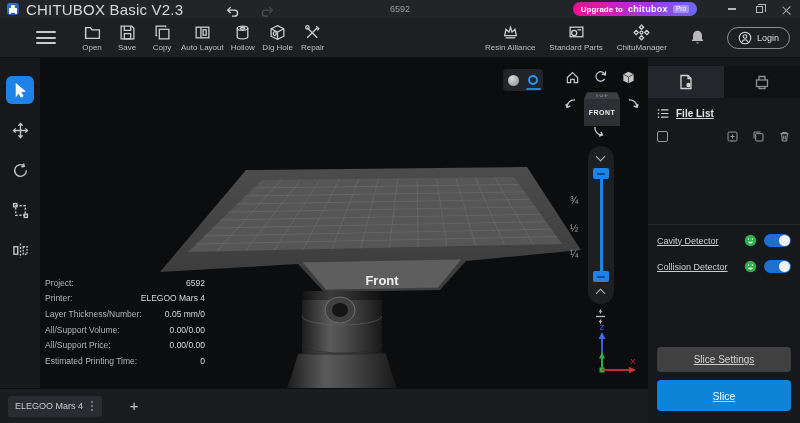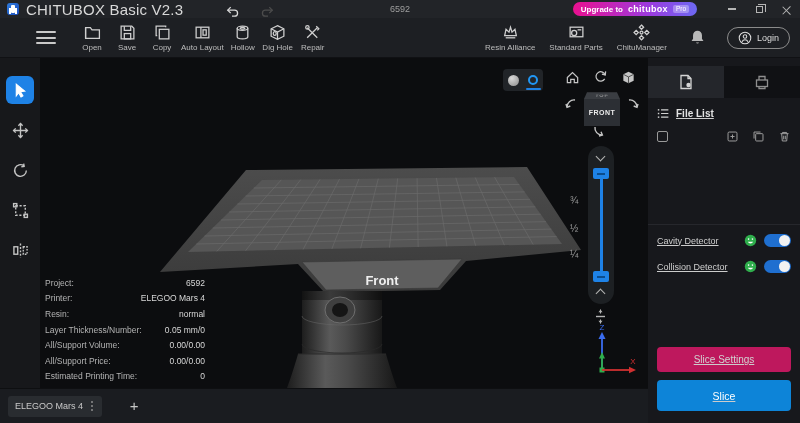--- a/index.html
+++ b/index.html
@@ -107,21 +107,21 @@
   .fl-icons svg { width:13px; height:13px; stroke:#9f9f9f; fill:none; stroke-width:1.2; cursor:pointer; }
   .fl-empty { height:75px; }
   .rp-divider { border-top:1px solid #26272c; }
   .det-row { display:flex; align-items:center; padding:9px 9px 4px; }
   .det-row .dl { font-size:9px; color:#cfcfcf; }
   .det-right { margin-left:auto; display:flex; align-items:center; gap:7px; }
   .smiley { width:13px; height:13px; }
   .toggle { position:relative; width:27px; height:13px; background:#1f6fd0; border-radius:7px; cursor:pointer; }
   .toggle .knob { position:absolute; right:1px; top:1px; width:11px; height:11px; border-radius:50%; background:#f2f2f2; }
   .rp-spacer { flex:1; }
-  .btn-slice-settings { margin:0 9px 8px; height:25px; border:none; border-radius:4px; background:#be185d; color:#d2d2d2; font-size:10px; cursor:pointer; }
+  .btn-slice-settings { margin:0 9px 8px; height:25px; border:none; border-radius:4px; background:#404040; color:#d2d2d2; font-size:10px; cursor:pointer; }
   .btn-slice { margin:0 9px 20px; height:31px; border:none; border-radius:4px; background:#0d84d8; color:#fff; font-size:10.5px; cursor:pointer; }
 
   
   .bottombar { position:absolute; left:0; top:330px; width:648px; height:35px; background:#1a1c20; border-top:1px solid #0e0f11; display:flex; align-items:center; }
   .plate-tab { margin-left:8px; height:21px; background:#292c30; border-radius:3px; display:flex; align-items:center; gap:6px; padding:0 7px; cursor:pointer; }
   .plate-tab .pt-label { font-size:9px; color:#c9c9c9; }
   .pt-dots { display:flex; flex-direction:column; gap:2px; cursor:pointer; padding:2px; }
   .pt-dots i { width:2px; height:2px; border-radius:50%; background:#8d8d8d; }
   .add-tab { margin-left:22px; width:20px; height:20px; border:none; background:transparent; color:#c7c7c7; font-size:15px; line-height:18px; cursor:pointer; }
 </style>
@@ -446,24 +446,20 @@
       <div class="info-overlay">
         <div class="info-row">
             <span class="il">Project:</span>
             <span class="iv">6592</span>
           </div>
         <div class="info-row">
             <span class="il">Printer:</span>
             <span class="iv">ELEGOO Mars 4</span>
           </div>
         <div class="info-row">
-            <span class="il">Resin:</span>
-            <span class="iv">normal</span>
-          </div>
-        <div class="info-row">
             <span class="il">Layer Thickness/Number:</span>
             <span class="iv">0.05 mm/0</span>
           </div>
         <div class="info-row">
             <span class="il">All/Support Volume:</span>
             <span class="iv">0.00/0.00</span>
           </div>
         <div class="info-row">
             <span class="il">All/Support Price:</span>
             <span class="iv">0.00/0.00</span>

